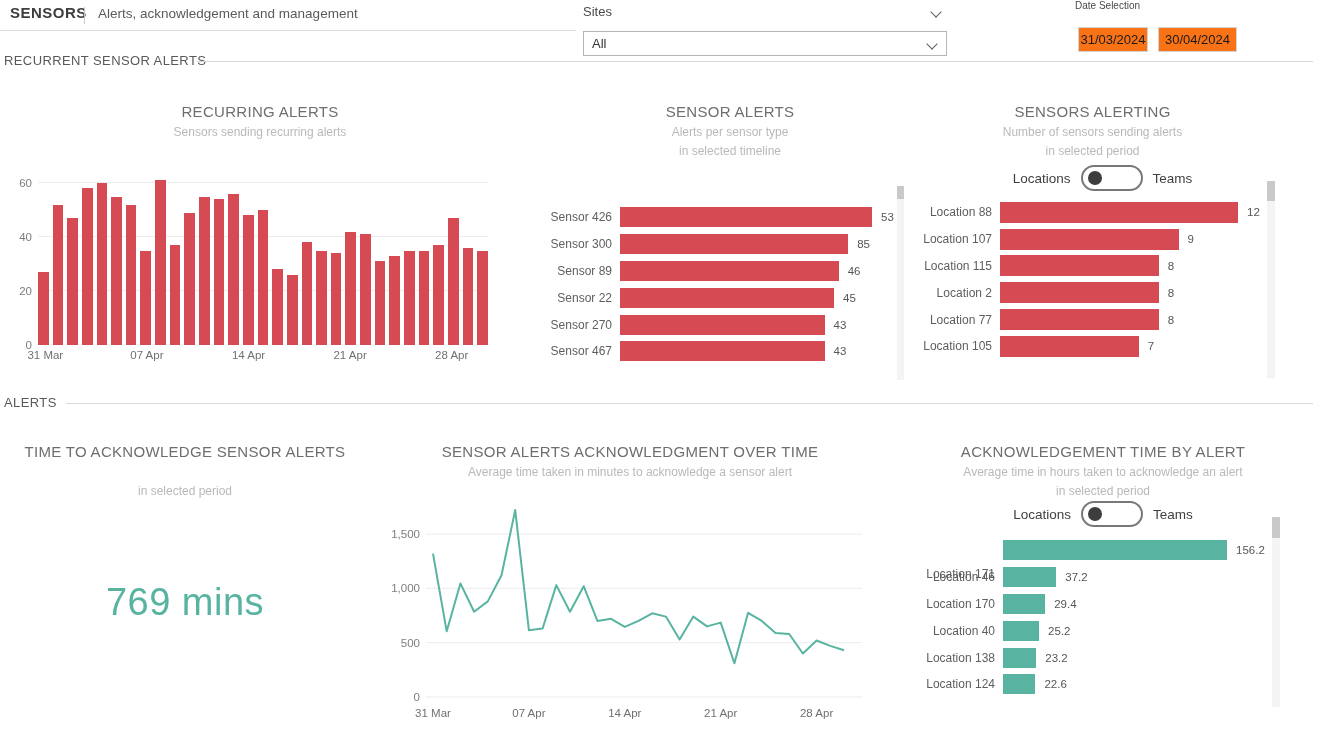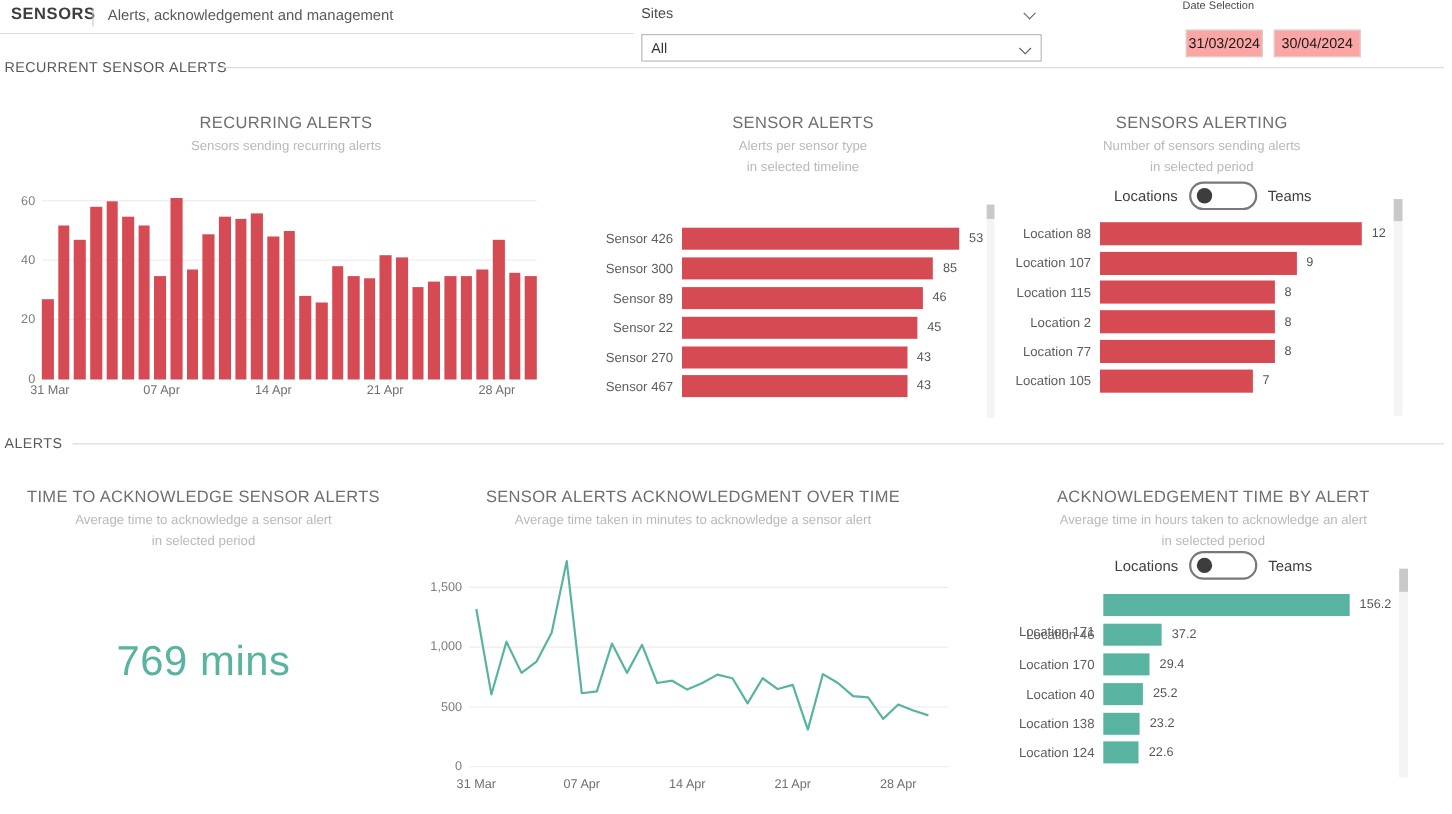--- a/index.html
+++ b/index.html
@@ -15,21 +15,21 @@
   #app-subtitle { left:98px; top:6px; font-size:13.5px; color:#5a5a5a; }
   #header-rule { left:0; top:30px; width:576px; height:1px; background:#dcdcdc; }
 
   .field-label { font-size:13px; color:#4a4a4a; }
   #sites-label { left:583px; top:4px; }
   .chev { display:inline-block; width:8px; height:8px; border-right:1.2px solid #5f5f5f; border-bottom:1.2px solid #5f5f5f; transform:rotate(45deg); }
   #sites-chevron-top { left:932px; top:8px; }
   #sites-box { left:583px; top:31px; width:364px; height:25px; border:1px solid #b5b5b5; background:#fff; display:flex; align-items:center; justify-content:space-between; padding:0 10px 0 8px; cursor:pointer; }
   #sites-box .val { font-size:13px; color:#333; }
   #date-label { left:1075px; top:0px; font-size:10px; }
-  .date-box { top:27px; height:25px; border:1px solid #d4d4d4; background:#fca5a5; display:flex; align-items:center; justify-content:center; font-size:13px; color:#1a1a1a; }
+  .date-box { top:27px; height:25px; border:1px solid #d4d4d4; background:#f97316; display:flex; align-items:center; justify-content:center; font-size:13px; color:#1a1a1a; }
   #date-from { left:1078px; width:70px; }
   #date-to { left:1158px; width:79px; }
 
   
   .section-label { font-size:13px; color:#595959; letter-spacing:.4px; }
   #section1-label { left:4px; top:53px; }
   #section1-rule { left:197px; top:61px; width:1116px; height:1px; background:#d8d8d8; }
   #section2-label { left:4px; top:395px; }
   #section2-rule { left:66px; top:403px; width:1247px; height:1px; background:#d8d8d8; }
 
@@ -248,21 +248,20 @@
           <span class="hval">7</span>
         </div>
       </div>
     <div class="vscroll" style="left:352px; top:86px; width:8px; height:197px;">
       <div class="thumb" style="top:0; height:20px;"></div>
     </div>
   </div>
 
   <div class="panel" id="p4">
     <div class="chart-title">TIME TO ACKNOWLEDGE SENSOR ALERTS</div>
-    <div class="chart-sub sub1">Average time to acknowledge a sensor alert</div>
     <div class="chart-sub sub2">in selected period</div>
     <div id="kpi-value" style="color: rgb(88, 180, 160);">769 mins</div>
   </div>
 
   <div class="panel" id="p5">
     <div class="chart-title">SENSOR ALERTS ACKNOWLEDGMENT OVER TIME</div>
     <div class="chart-sub sub1">Average time taken in minutes to acknowledge a sensor alert</div>
     <div id="line-yticks">
         <div class="ytick" style="top: 262px;">0</div>
         <div class="ytick" style="top: 207.667px;">500</div>

